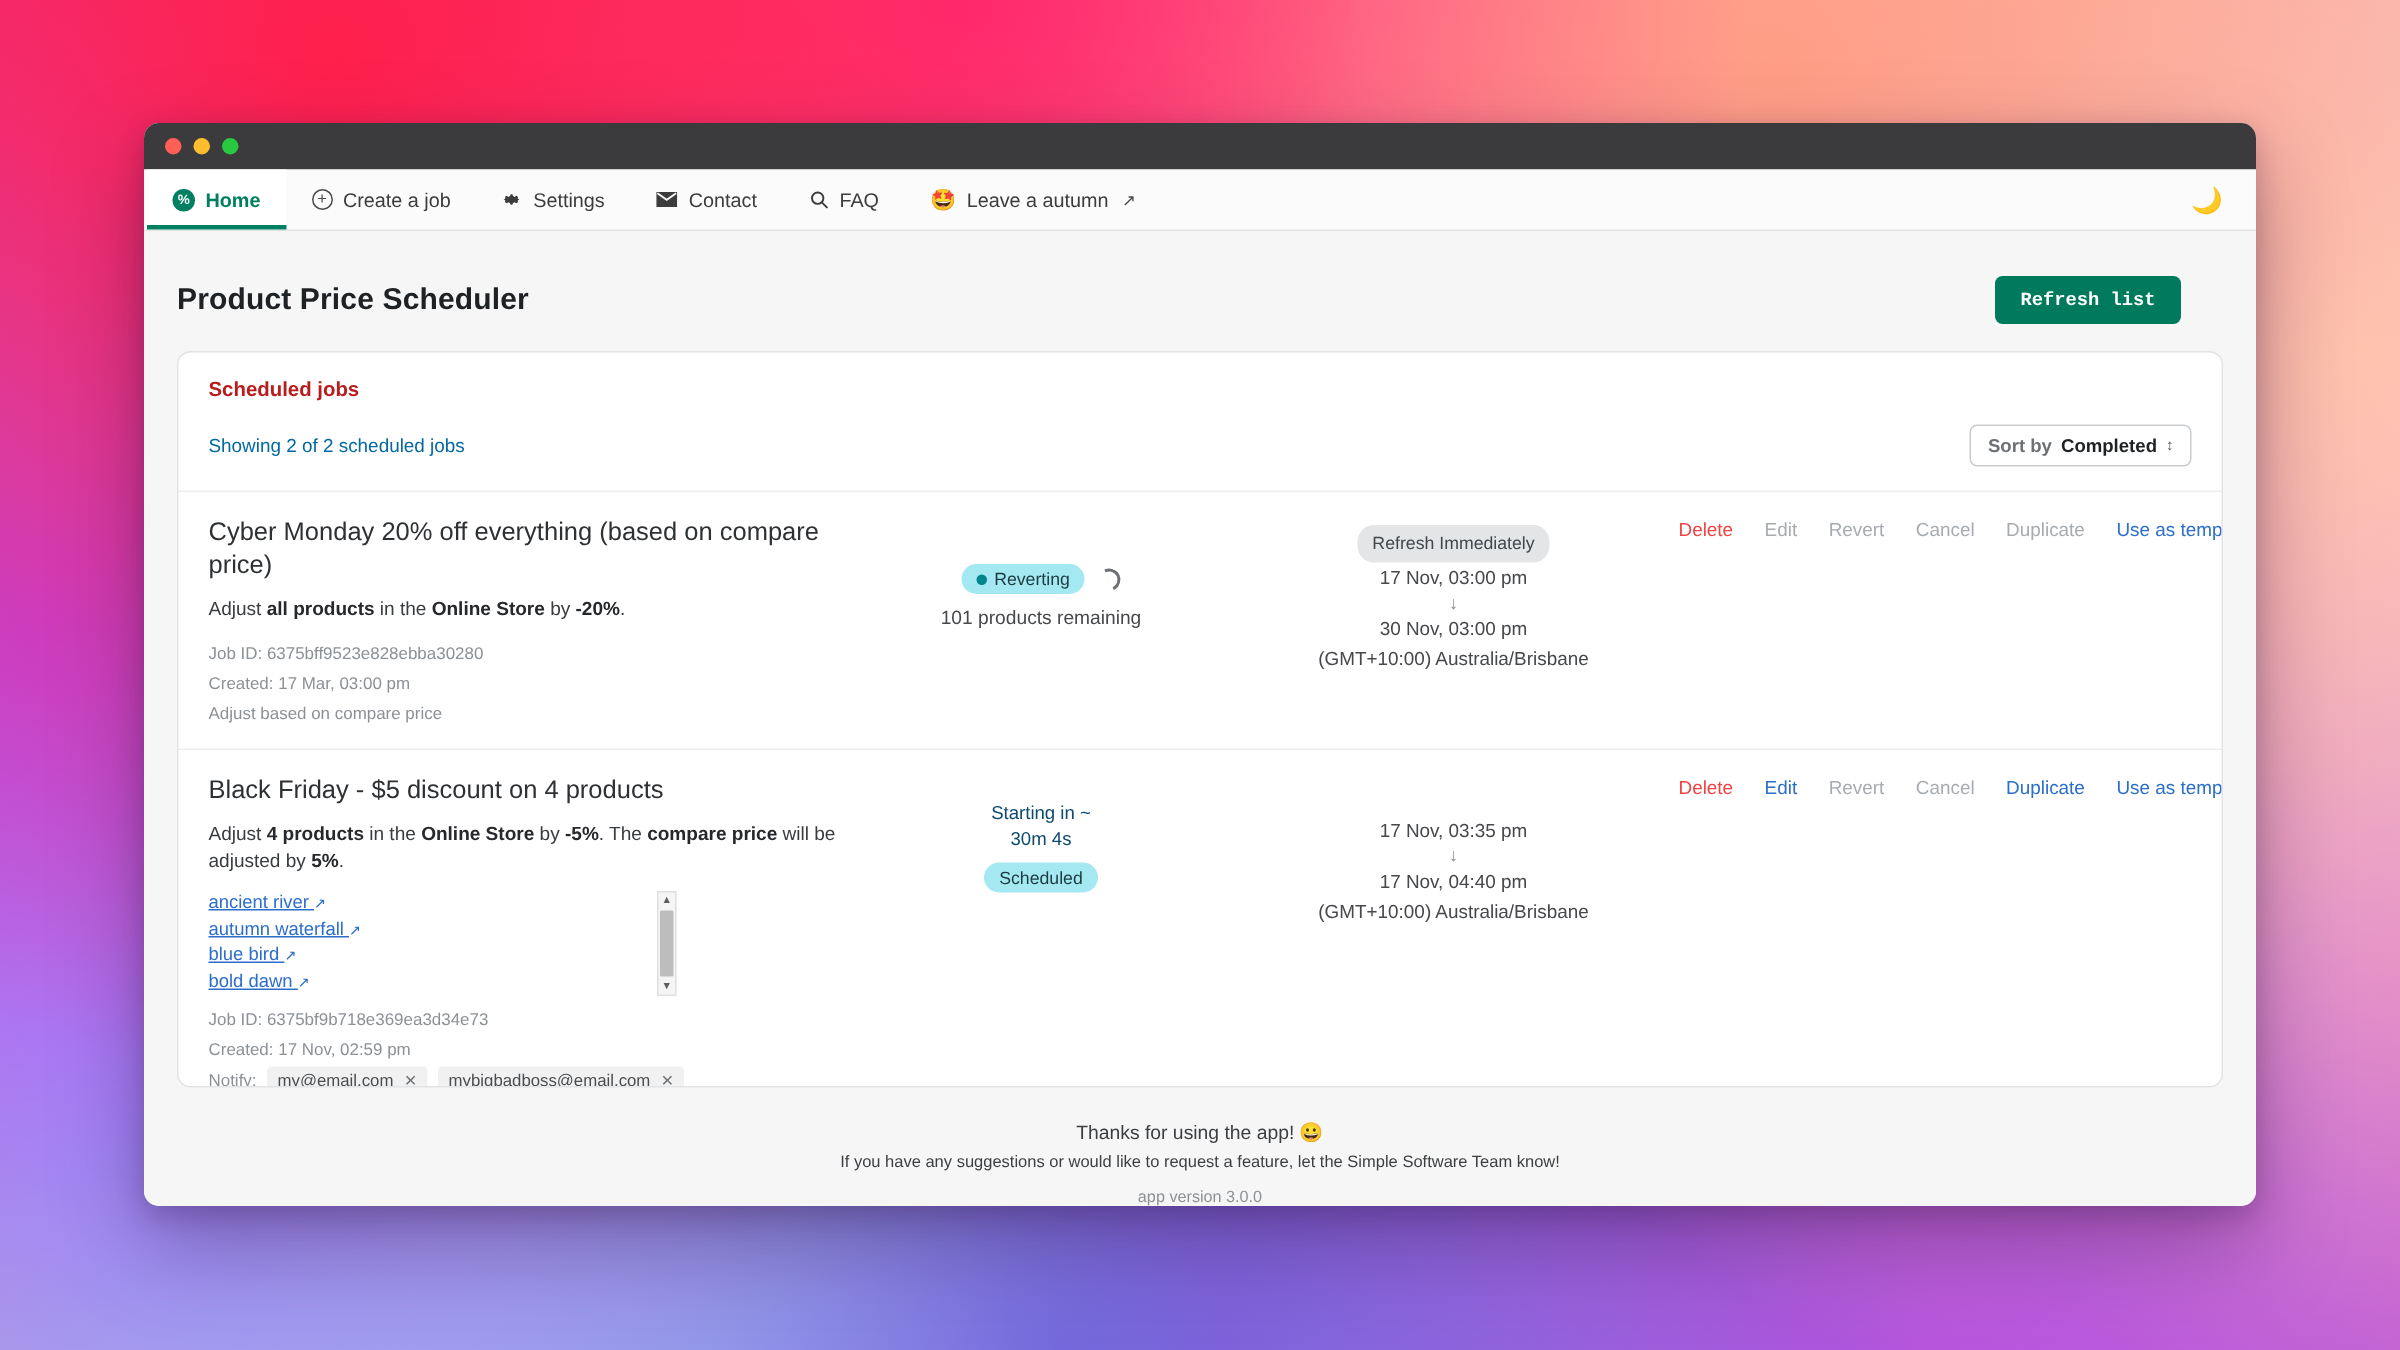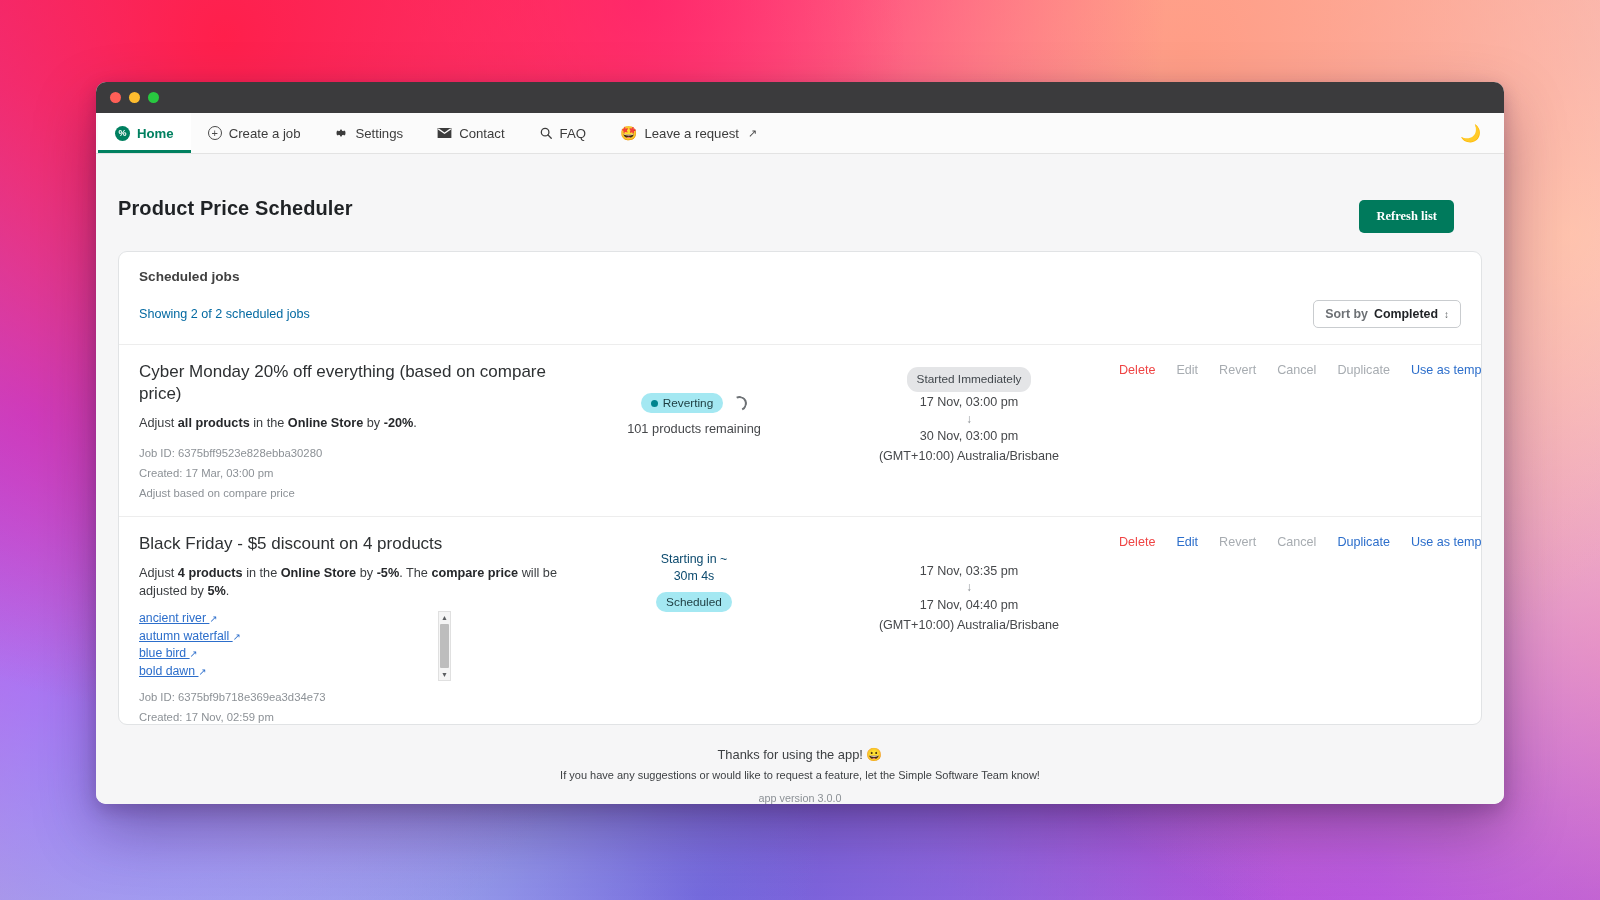--- a/index.html
+++ b/index.html
@@ -105,33 +105,33 @@
     display: flex; align-items: center; justify-content: space-between;
     padding: 30px 50px 18px 22px;
   }
   h1.page-title {
     font-size: 20px; font-weight: bold; color: #1f2225;
     letter-spacing: .1px;
   }
   .btn-primary {
     background: #007a5c; color: #fff;
     border: none; border-radius: 5px;
-    font-family: Liberation Serif, serif; font-size: 12.5px; font-weight: bold;
-    padding: 9px 17px; cursor: pointer; margin-top: 16px;
+    font-family: Liberation Mono, monospace; font-size: 12.5px; font-weight: bold;
+    padding: 9px 17px; cursor: pointer;
   }
 
   .card {
     margin: 0 22px;
     background: #fff;
     border: 1px solid #e1e3e5;
     border-radius: 9px;
     overflow: hidden;
   }
   .card-head { padding: 17px 20px 6px 20px; }
-  .card-title { font-size: 13.6px; font-weight: bold; color: #404040; }
+  .card-title { font-size: 13.6px; font-weight: bold; color: #b91c1c; }
   .card-sub-row {
     display: flex; align-items: center; justify-content: space-between;
     padding: 10px 20px 16px 20px;
   }
   .card-sub { font-size: 12.6px; color: #0369a1; }
   .sortbox {
     border: 1px solid #c9cccf; border-radius: 5px;
     background: #fff;
     font-size: 12.4px; color: #1f2225;
     padding: 6px 11px;
@@ -276,21 +276,21 @@
         <svg width="14" height="14" viewBox="0 0 24 24" fill="none" stroke="#3c3c3c" stroke-width="2.2">
           <circle cx="10.5" cy="10.5" r="6.5"></circle>
           <line x1="15.5" y1="15.5" x2="21" y2="21" stroke-linecap="round"></line>
         </svg>
       </span>
       <span>FAQ</span>
     </div>
 
     <div class="navitem">
       <span class="icon-emoji">🤩</span>
-      <span>Leave a request</span>
+      <span>Leave a autumn</span>
       <span class="ext">↗</span>
     </div>
 
     <div class="nav-spacer"></div>
     <div class="moon">
       <span>🌙</span>
     </div>
   </div>
 
   <div class="page">
@@ -329,21 +329,21 @@
             <span class="badge reverting">
               <span class="badge-dot"></span>
               <span>Reverting</span>
             </span>
             <span class="spinner"></span>
           </div>
           <div class="status-sub">101 products remaining</div>
         </div>
 
         <div class="col-sched">
-          <div><span class="badge started">Started Immediately</span></div>
+          <div><span class="badge started">Refresh Immediately</span></div>
           <div>17 Nov, 03:00 pm</div>
           <div class="arrow-down">↓</div>
           <div>30 Nov, 03:00 pm</div>
           <div>(GMT+10:00) Australia/Brisbane</div>
         </div>
 
         <div class="col-actions">
           <span class="act danger">Delete</span>
           <span class="act muted">Edit</span>
           <span class="act muted">Revert</span>

